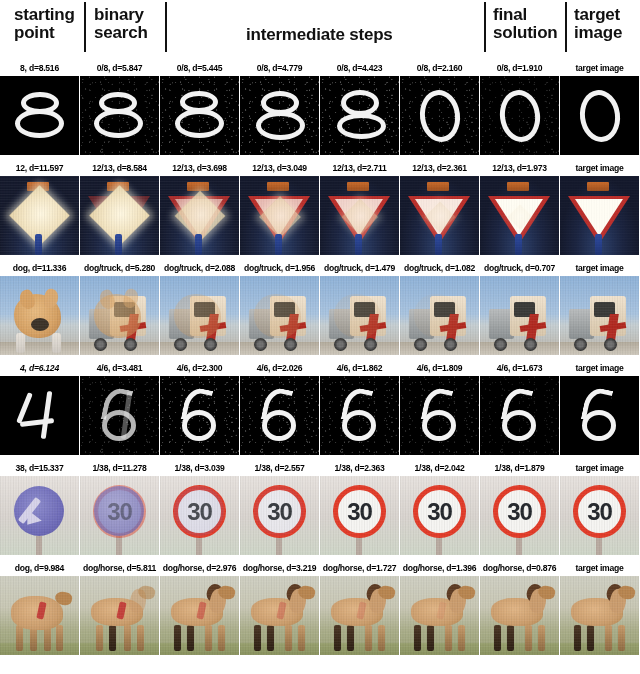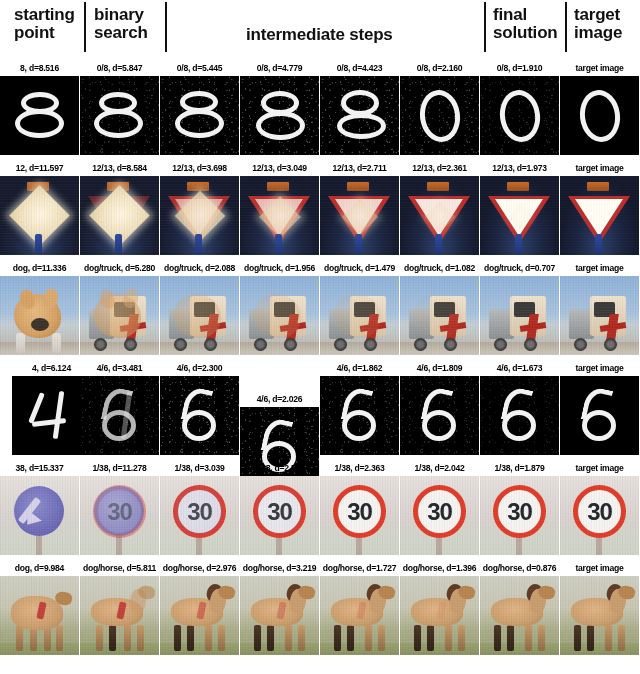--- a/index.html
+++ b/index.html
@@ -574,21 +574,21 @@
             <div class="truckred"></div>
             <div class="truckred2"></div>
           <div class="wheel" style="left:14px;"></div>
             <div class="wheel" style="left:44px;"></div>
           <div class="px"></div>
         </div>
       </div>
     </div>
 
     <div class="row">
-      <div class="cell" style="left:12px;">
+      <div class="cell" style="left:0px;font-style:italic;">
         <div class="cap">4,  d=6.124</div>
         <div class="thumb mnist">
           <div class="stroke d4-diag"></div>
             <div class="stroke d4-bar"></div>
             <div class="stroke d4-stem"></div>
         </div>
       </div>
       <div class="cell" style="left:80px;">
         <div class="cap">4/6,  d=3.481</div>
         <div class="thumb mnist">
@@ -599,21 +599,21 @@
         </div>
       </div>
       <div class="cell" style="left:160px;">
         <div class="cap">4/6,  d=2.300</div>
         <div class="thumb mnist">
           <div class="noise" style="opacity:.5"></div>
           <div class="stroke d6-bowl"></div>
             <div class="stroke d6-tail"></div>
         </div>
       </div>
-      <div class="cell" style="left:240px;margin-top:31px;">
+      <div class="cell" style="left:240px;">
         <div class="cap">4/6,  d=2.026</div>
         <div class="thumb mnist">
           <div class="noise" style="opacity:.45"></div>
           <div class="stroke d6-bowl"></div>
             <div class="stroke d6-tail"></div>
         </div>
       </div>
       <div class="cell" style="left:320px;">
         <div class="cap">4/6,  d=1.862</div>
         <div class="thumb mnist">

